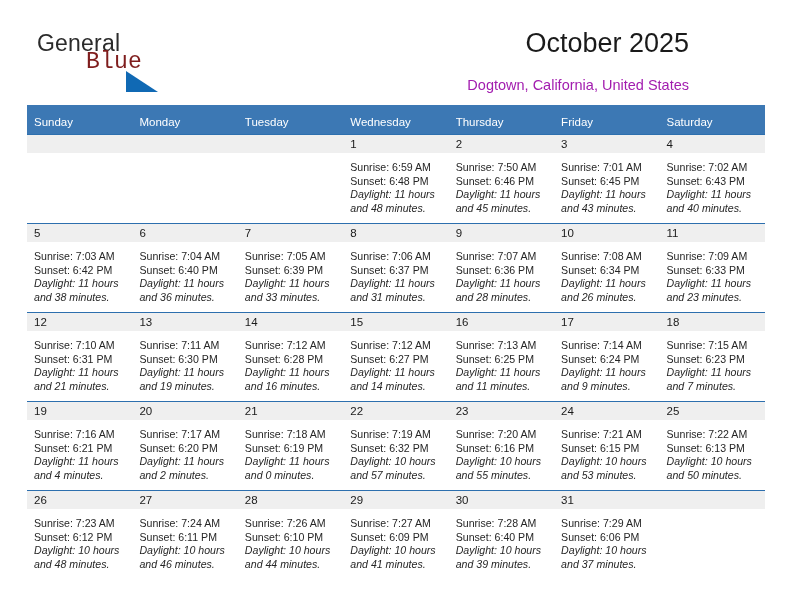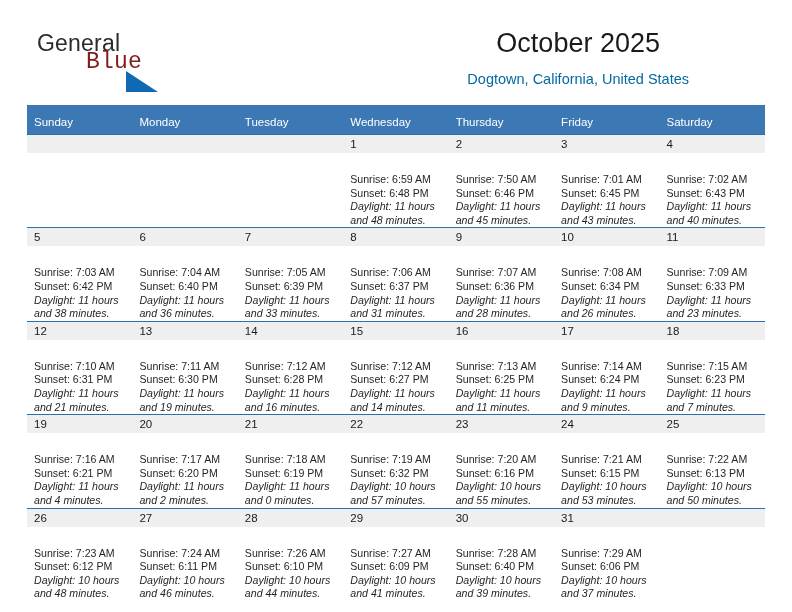--- a/index.html
+++ b/index.html
@@ -68,27 +68,26 @@
     position: absolute;
     right: 0;
     top: 0;
     text-align: right;
   }
   .cal-title {
     font-size: 27px;
     color: #1a1a1a;
     line-height: 34px;
     white-space: nowrap;
-    text-align: center;
   }
   .cal-subtitle {
     font-size: 14.5px;
-    color: #0369a1;
+    color: #a21caf;
     line-height: 22px;
-    margin-top: 8px;
+    margin-top: 14px;
     white-space: nowrap;
   }
 
   
   .calendar {
     position: absolute;
     left: 27px;
     top: 105px;
     width: 738px;
     border-collapse: collapse;
@@ -120,21 +119,21 @@
     line-height: 18px;
     padding-left: 7px;
     font-size: 11.5px;
     color: #1a1a1a;
     box-sizing: border-box;
   }
   .daynum-band.empty {
     background: #efefef;
   }
   .cell-body {
-    padding: 20px 6px 0 7px;
+    padding: 8px 6px 0 7px;
     font-size: 10.6px;
     line-height: 13.6px;
     color: #262626;
   }
   .cell-body div {
     white-space: nowrap;
   }
   .cell-body .daylight {
     white-space: normal;
     font-style: italic;

